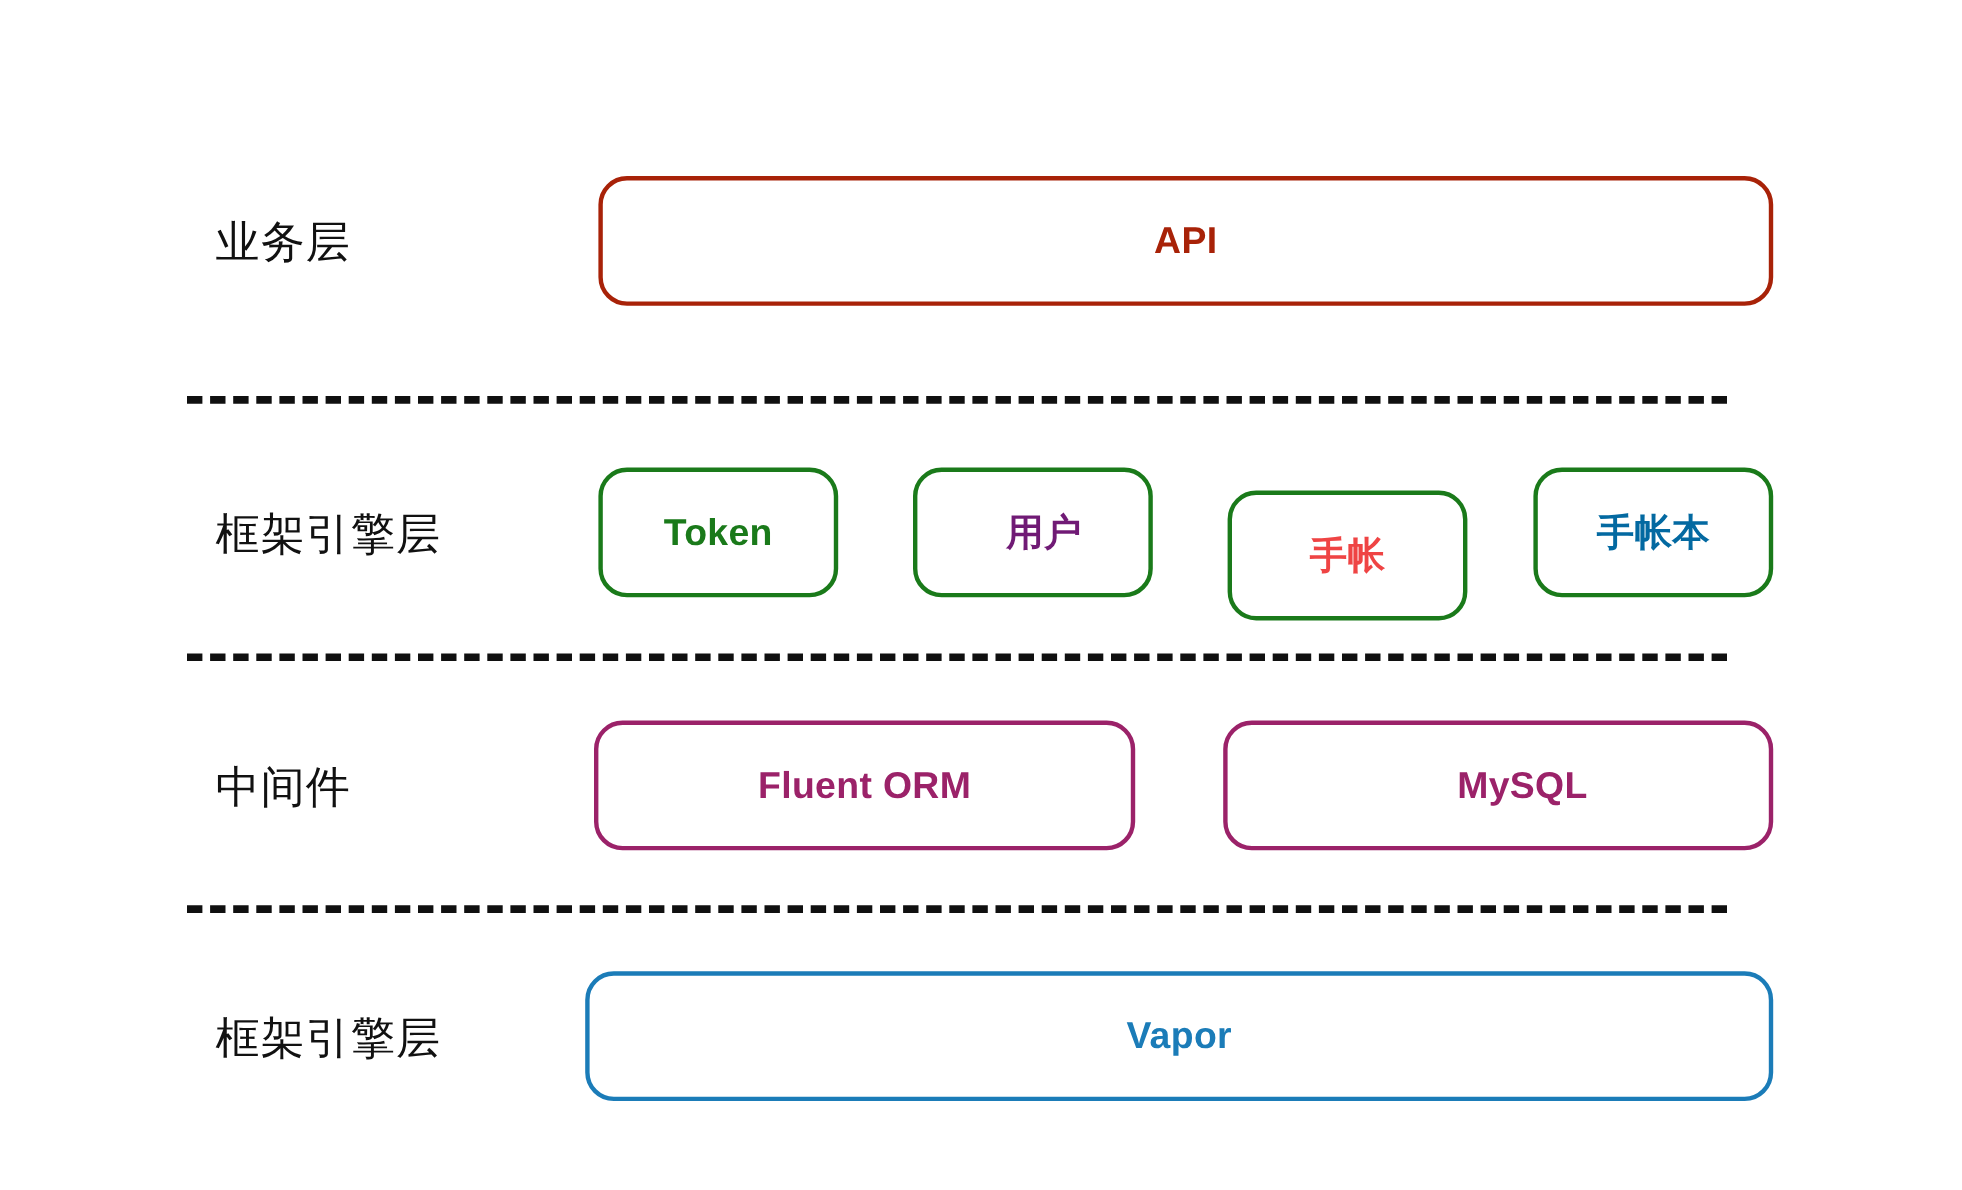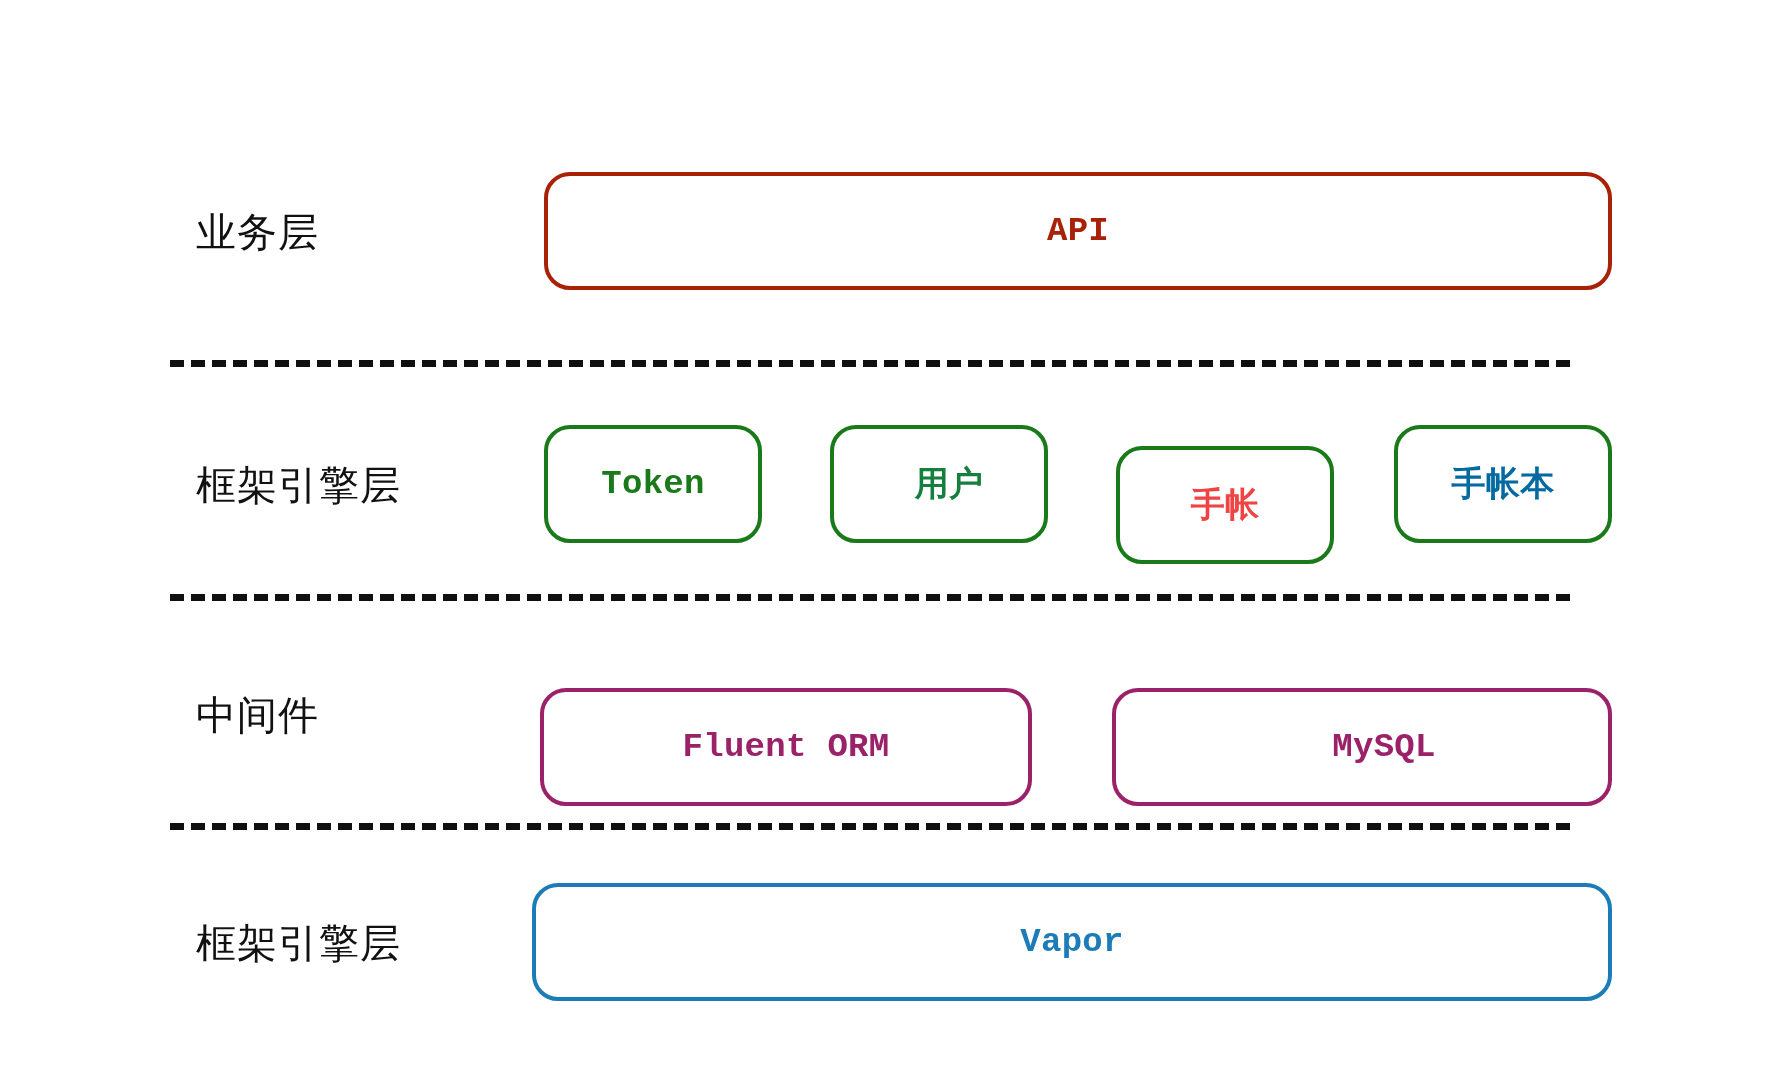--- a/index.html
+++ b/index.html
@@ -59,60 +59,58 @@
     background: #ffffff;
     border-style: solid;
     border-width: 4px;
     border-radius: 26px;
     display: flex;
     align-items: center;
     justify-content: center;
     font-size: 34px;
     font-weight: 700;
     letter-spacing: 0.3px;
-    font-family: Liberation Mono, monospace;
   }
 
   .node-box.wide-label {
     font-size: 34px;
-    margin-top: 33px;
   }
 
   
   .separator {
     position: absolute;
     left: 170px;
     width: 1400px;
     height: 0;
     border-top: 7px dashed #101010;
   }
 </style>
 </head>
 <body>
 
 <div id="diagram">
 
-  <div class="layer-row" style="top:172px;align-items:center;">
+  <div class="layer-row" style="top:160px;align-items:center;">
     <div class="layer-label">业务层</div>
     <div class="layer-boxes">
       <div class="node-box" style="left:244px; width:1068px; border-color:#A82208; color:#A82208;">
         <span>API</span>
       </div>
     </div>
   </div>
 
   <div class="separator" style="top:360px;"></div>
 
   <div class="layer-row" style="top:425px;">
     <div class="layer-label">框架引擎层</div>
     <div class="layer-boxes">
       <div class="node-box" style="left:244px; width:218px; border-color:#1A7A1A; color:#1A7A1A;">
         <span>Token</span>
       </div>
-      <div class="node-box" style="left:530px; width:218px; border-color:#1A7A1A; color:#15803d;padding-left:20px;">
+      <div class="node-box" style="left:530px; width:218px; border-color:#1A7A1A; color:#701a75;padding-left:20px;">
         <span>用户</span>
       </div>
       <div class="node-box" style="left:816px; width:218px; border-color:#1A7A1A; color:#ef4444;margin-top:21px;">
         <span>手帐</span>
       </div>
       <div class="node-box" style="left:1094px; width:218px; border-color:#1A7A1A; color:#0369a1;">
         <span>手帐本</span>
       </div>
     </div>
   </div>

